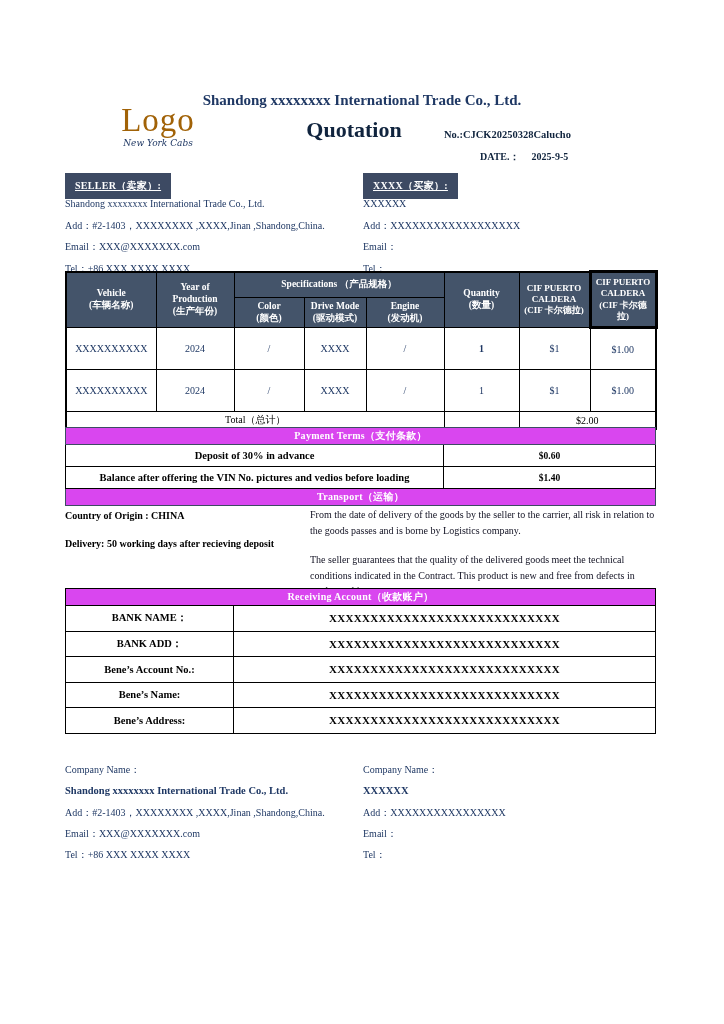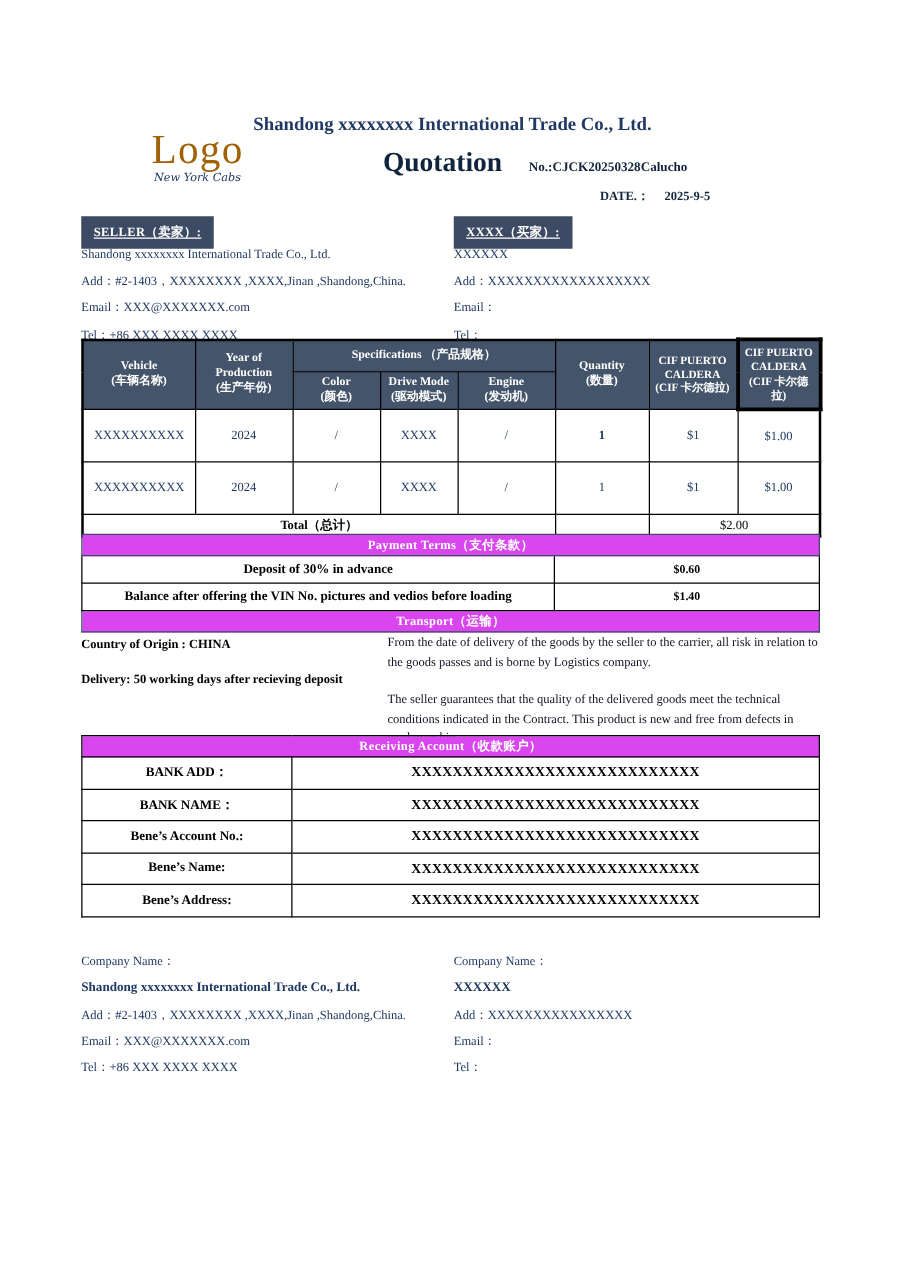--- a/index.html
+++ b/index.html
@@ -10,21 +10,21 @@
   }
   .abs { position:absolute; }
   .pre { white-space:pre-line; }
 
   
   .company-title { top:92px; left:0; width:724px; text-align:center; font-size:15px; font-weight:bold; }
   .logo-block { top:103px; left:98px; width:120px; text-align:center; }
   .logo-text { font-size:33px; line-height:1.05; color:#a16207; letter-spacing:1px; }
   .logo-sub { font-size:9px; font-style:italic; color:#1F3864; font-family:"DejaVu Serif",serif; }
   .doc-title { top:117px; left:354px; transform:translateX(-50%); font-size:22px; font-weight:bold; color:#10243E; }
-  .doc-no { top:129px; left:423px; font-size:10.5px; font-weight:bold; color:#10243E; }
+  .doc-no { top:129px; left:444px; font-size:10.5px; font-weight:bold; color:#10243E; }
   .date-line { top:150px; left:480px; font-size:10px; font-weight:bold; color:#10243E; }
   .date-line .date-value { margin-left:12px; }
 
   
   .party-badge {
     display:inline-block; background:#3D4A63; color:#ffffff; font-weight:bold; font-size:10px;
     padding:6px 10px 6px 10px; text-decoration:underline; letter-spacing:.3px;
   }
   .seller-badge { top:173px; left:65px; }
   .buyer-badge { top:173px; left:363px; }
@@ -39,21 +39,21 @@
   .main-table td { border:1px solid #000; text-align:center; vertical-align:middle; font-size:10px; color:#1F3864; padding:1px 2px; }
   .main-table td.th {
     background:#44546A; color:#ffffff; font-weight:bold; font-size:9.5px; line-height:1.25;
   }
   .main-table td.cif { font-size:9px; }
   .main-table td.cif2h { border:3px solid #000; }
   .tier1 { height:26px; } .tier2 { height:30px; }
   .data-row td { height:42px; }
   .qty-bold { font-weight:bold; }
   .total-row td { height:17px; color:#000; }
-  .total-label { font-weight:bold;margin-top:40px; }
+  .total-label { font-weight:normal;margin-top:40px; }
 
   
   .pay-table { left:65px; top:427px; width:590px; border:1.5px solid #000; }
   .pay-table td { border:1px solid #000; text-align:center; vertical-align:middle; color:#000; }
   td.section-bar {
     background:#d946ef; color:#ffffff !important; font-weight:bold; font-size:10px; height:17px;
     letter-spacing:.3px; border:1px solid #3D4A63;
   }
   .pay-desc { font-weight:bold; font-size:10.5px; height:22px; }
   .pay-amt { font-weight:bold; font-size:9.5px; }
@@ -212,25 +212,25 @@
   <table class="abs recv-table">
     <colgroup>
         <col style="width:168px">
         <col style="width:422px">
       </colgroup>
     <tbody>
         <tr>
           <td class="section-bar" colspan="2">Receiving Account（收款账户）</td>
         </tr>
     <tr>
+      <td class="recv-label">BANK NAME：</td>
+      <td class="recv-value">XXXXXXXXXXXXXXXXXXXXXXXXXXXX</td>
+    </tr>
+    <tr>
       <td class="recv-label">BANK ADD：</td>
-      <td class="recv-value">XXXXXXXXXXXXXXXXXXXXXXXXXXXX</td>
-    </tr>
-    <tr>
-      <td class="recv-label">BANK NAME：</td>
       <td class="recv-value">XXXXXXXXXXXXXXXXXXXXXXXXXXXX</td>
     </tr>
     <tr>
       <td class="recv-label">Bene’s Account No.:</td>
       <td class="recv-value">XXXXXXXXXXXXXXXXXXXXXXXXXXXX</td>
     </tr>
     <tr>
       <td class="recv-label">Bene’s Name:</td>
       <td class="recv-value">XXXXXXXXXXXXXXXXXXXXXXXXXXXX</td>
     </tr>

